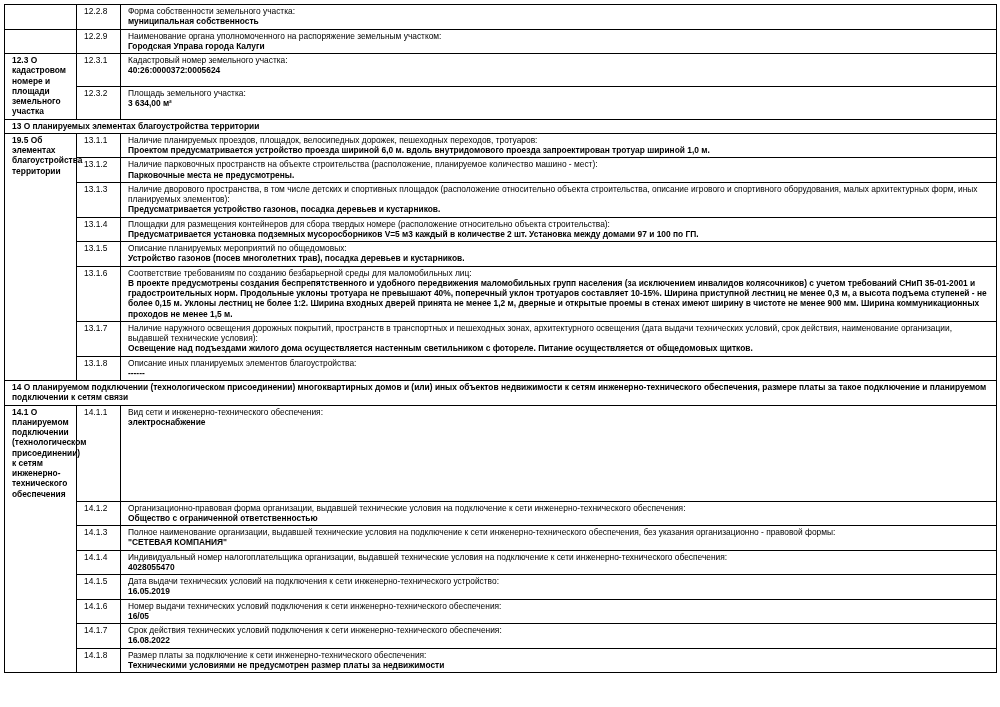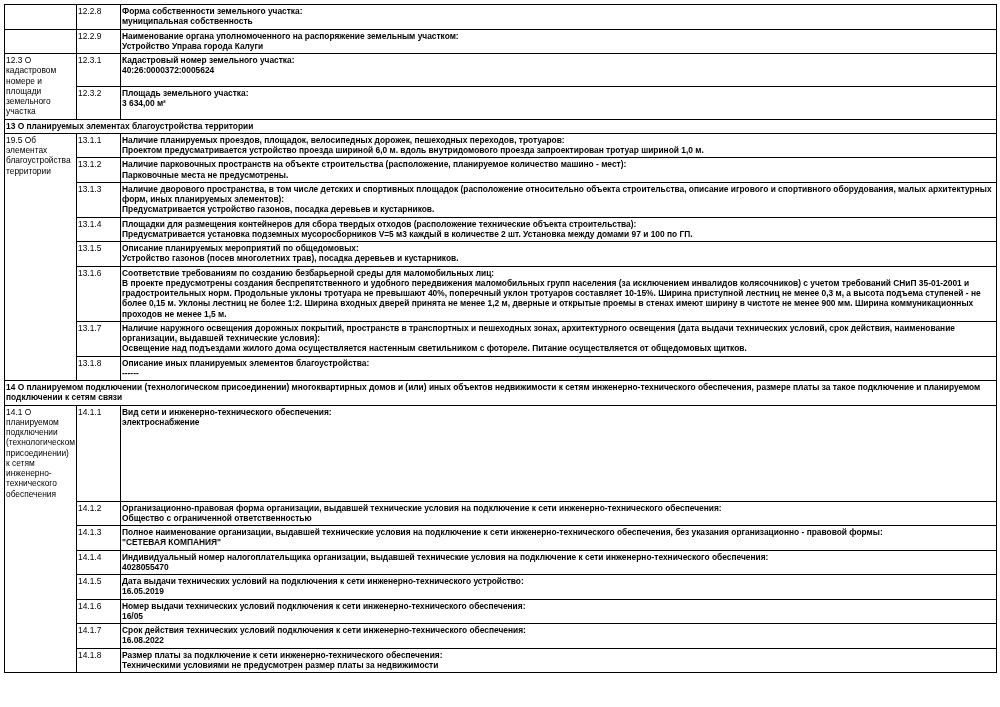--- a/index.html
+++ b/index.html
@@ -18,34 +18,35 @@
   }
   table.doc {
     border-collapse: collapse;
     width: 993px;
     margin: 4px 0 0 4px;
     table-layout: fixed;
   }
   table.doc td {
     border: 1px solid #000000;
     vertical-align: top;
-    padding: 1px 3px 2px 1px;
+    padding: 1px 3px 2px 7px;
     font-size: 8.4px;
     line-height: 1.22;
     color: #000000;
   }
   td.c1 { width: 72px; }
   td.c2 { width: 44px; text-align: left; }
   td.c3 { width: auto; }
-  .label { font-weight: bold; display: block; }
+  .label { font-weight: normal; display: block; }
   .value { font-weight: bold; display: block; }
   .sectionhdr { font-weight: bold; margin-top: 24px; }
   .vgroup {
     font-size: 8.4px;
     line-height: 1.22;
+    font-weight: bold;
   }
 </style>
 </head>
 <body>
 
 <div id="page">
   <table class="doc">
     <tbody>
 
       <tr>
@@ -55,21 +56,21 @@
           <span class="label">Форма собственности земельного участка:</span>
           <span class="value">муниципальная собственность</span>
         </td>
       </tr>
 
       <tr>
         <td class="c1"></td>
         <td class="c2">12.2.9</td>
         <td class="c3">
           <span class="label">Наименование органа уполномоченного на распоряжение земельным участком:</span>
-          <span class="value">Устройство Управа города Калуги</span>
+          <span class="value">Городская Управа города Калуги</span>
         </td>
       </tr>
 
       <tr>
         <td class="c1 vgroup" rowspan="2">12.3 О кадастровом номере и площади земельного участка</td>
         <td class="c2">12.3.1</td>
         <td class="c3">
           <span class="label">Кадастровый номер земельного участка:</span>
           <span class="value">40:26:0000372:0005624</span>
         </td>
@@ -110,21 +111,21 @@
         <td class="c2">13.1.3</td>
         <td class="c3">
           <span class="label">Наличие дворового пространства, в том числе детских и спортивных площадок (расположение относительно объекта строительства, описание игрового и спортивного оборудования, малых архитектурных форм, иных планируемых элементов):</span>
           <span class="value">Предусматривается устройство газонов, посадка деревьев и кустарников.</span>
         </td>
       </tr>
 
       <tr>
         <td class="c2">13.1.4</td>
         <td class="c3">
-          <span class="label">Площадки для размещения контейнеров для сбора твердых отходов (расположение технические объекта строительства):</span>
+          <span class="label">Площадки для размещения контейнеров для сбора твердых номере (расположение относительно объекта строительства):</span>
           <span class="value">Предусматривается установка подземных мусоросборников V=5 м3 каждый в количестве 2 шт. Установка между домами 97 и 100 по ГП.</span>
         </td>
       </tr>
 
       <tr>
         <td class="c2">13.1.5</td>
         <td class="c3">
           <span class="label">Описание планируемых мероприятий по общедомовых:</span>
           <span class="value">Устройство газонов (посев многолетних трав), посадка деревьев и кустарников.</span>
         </td>

